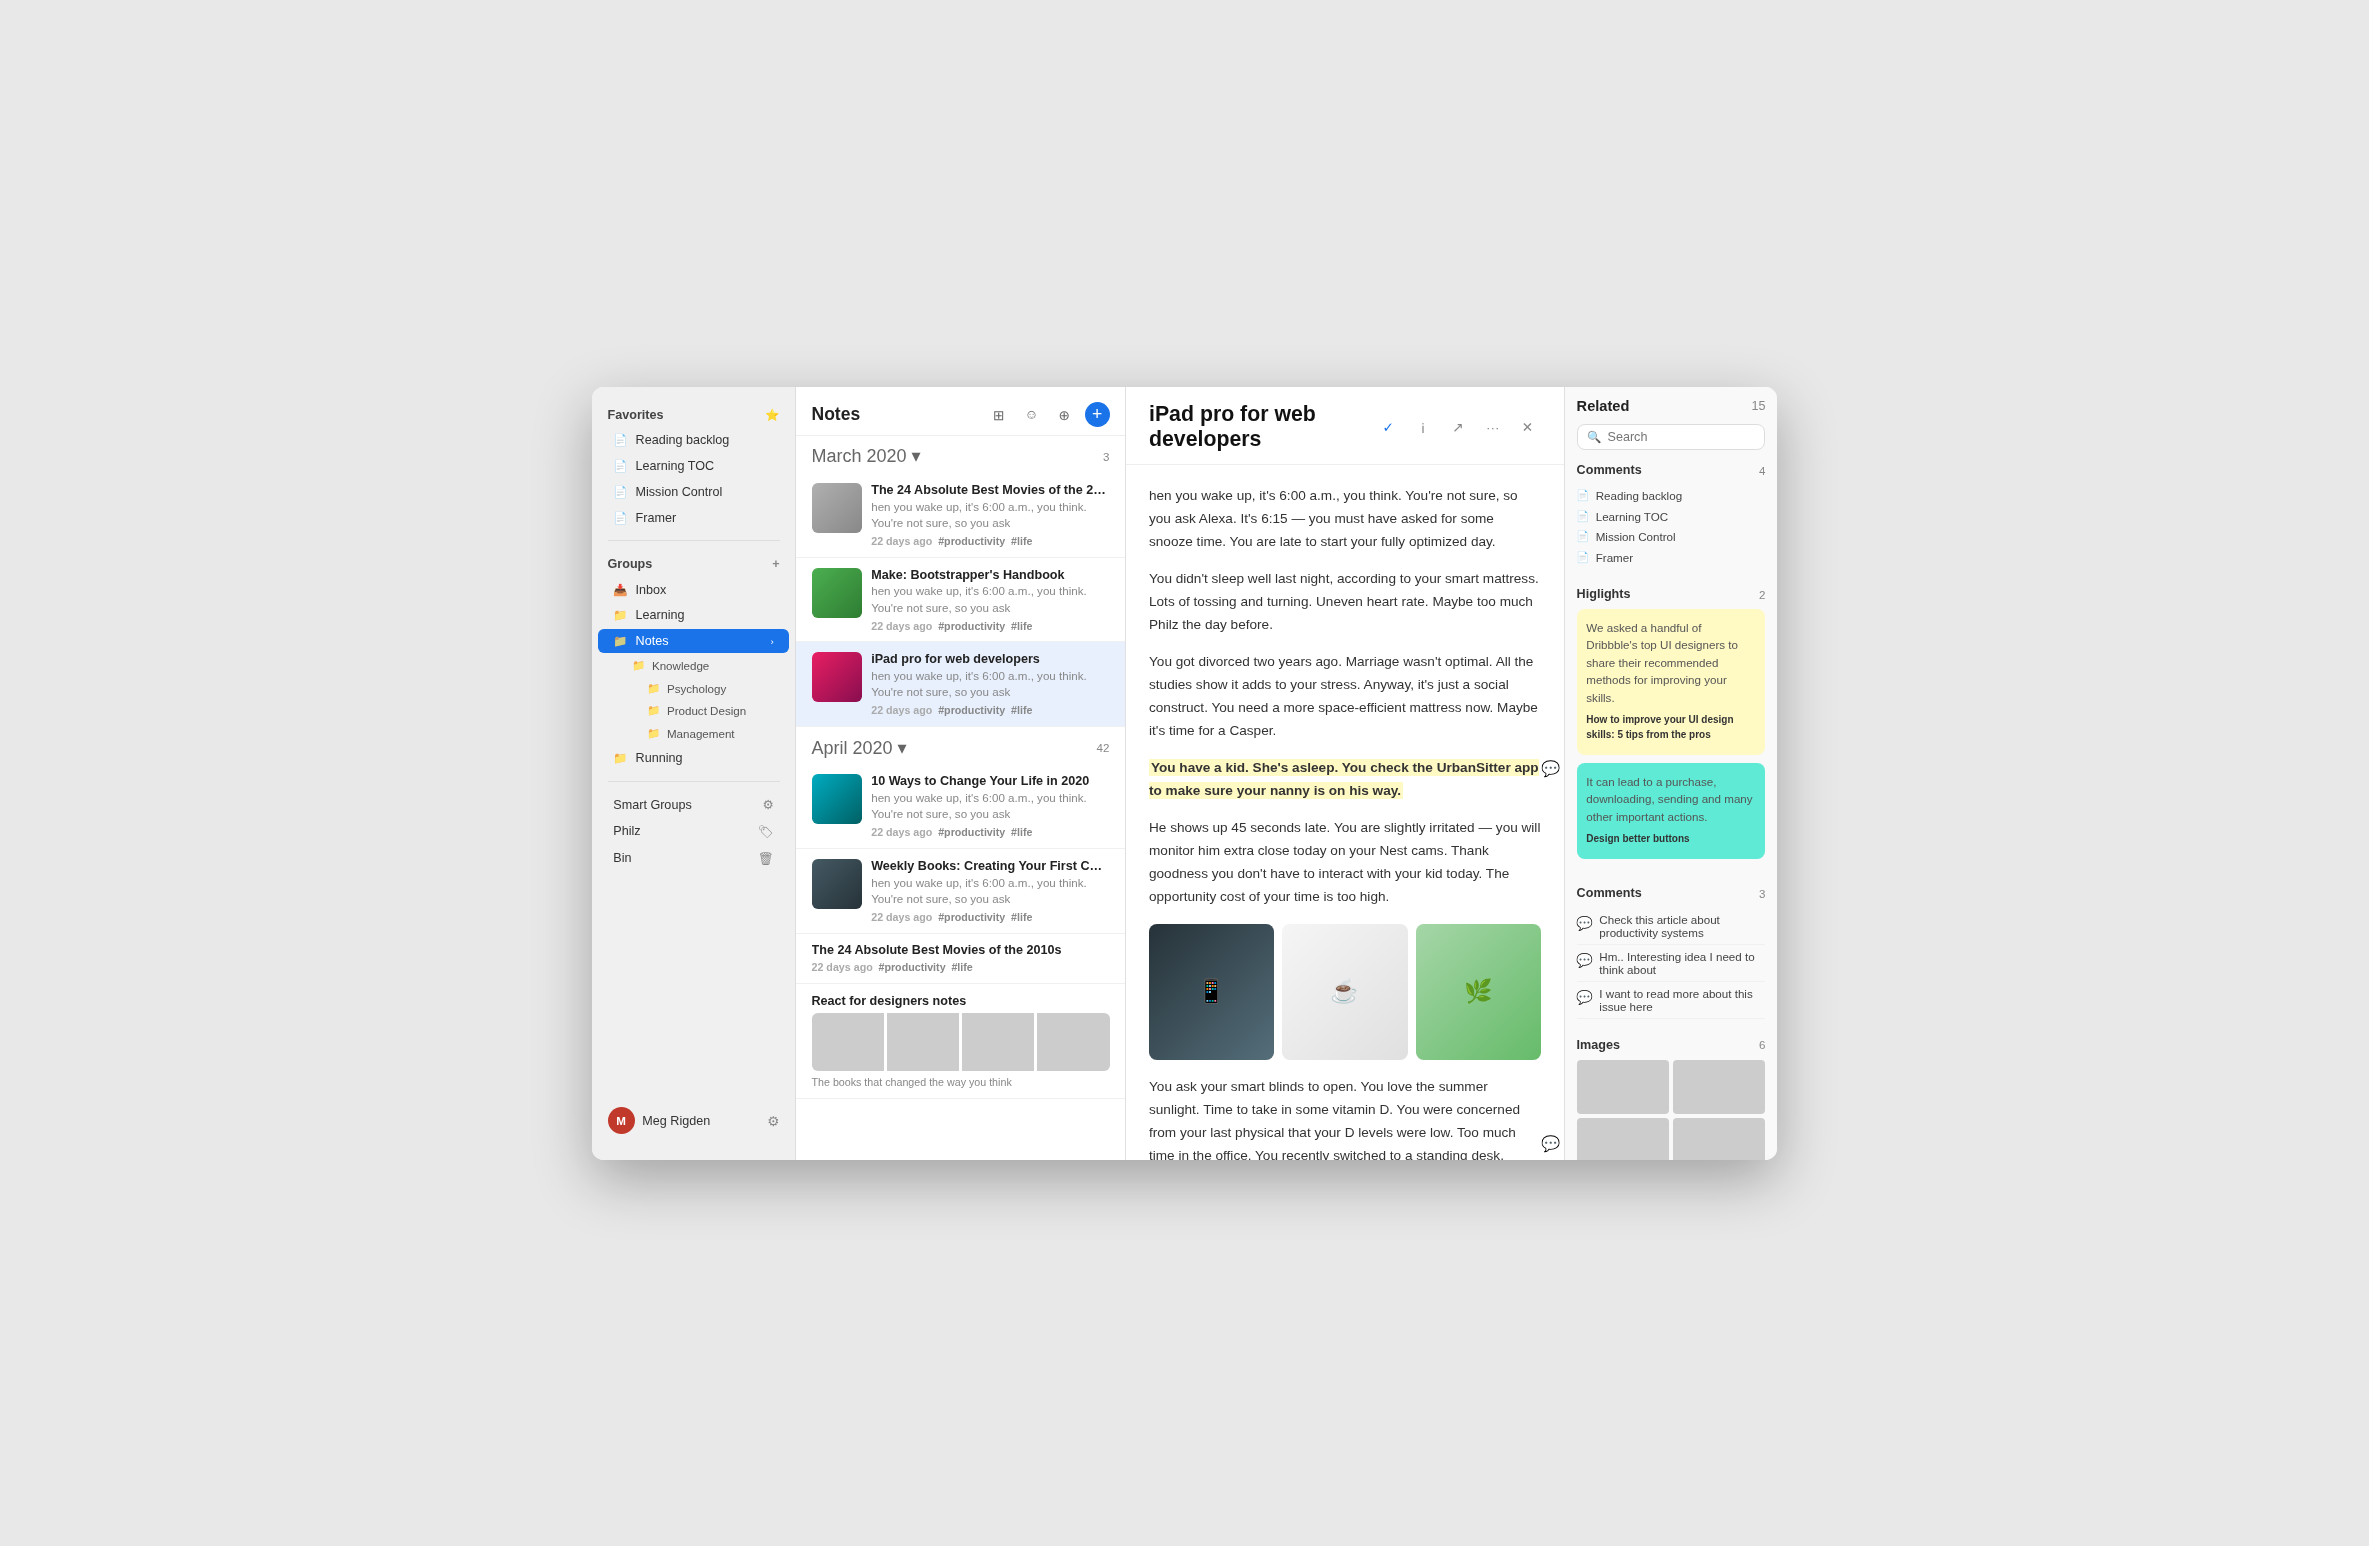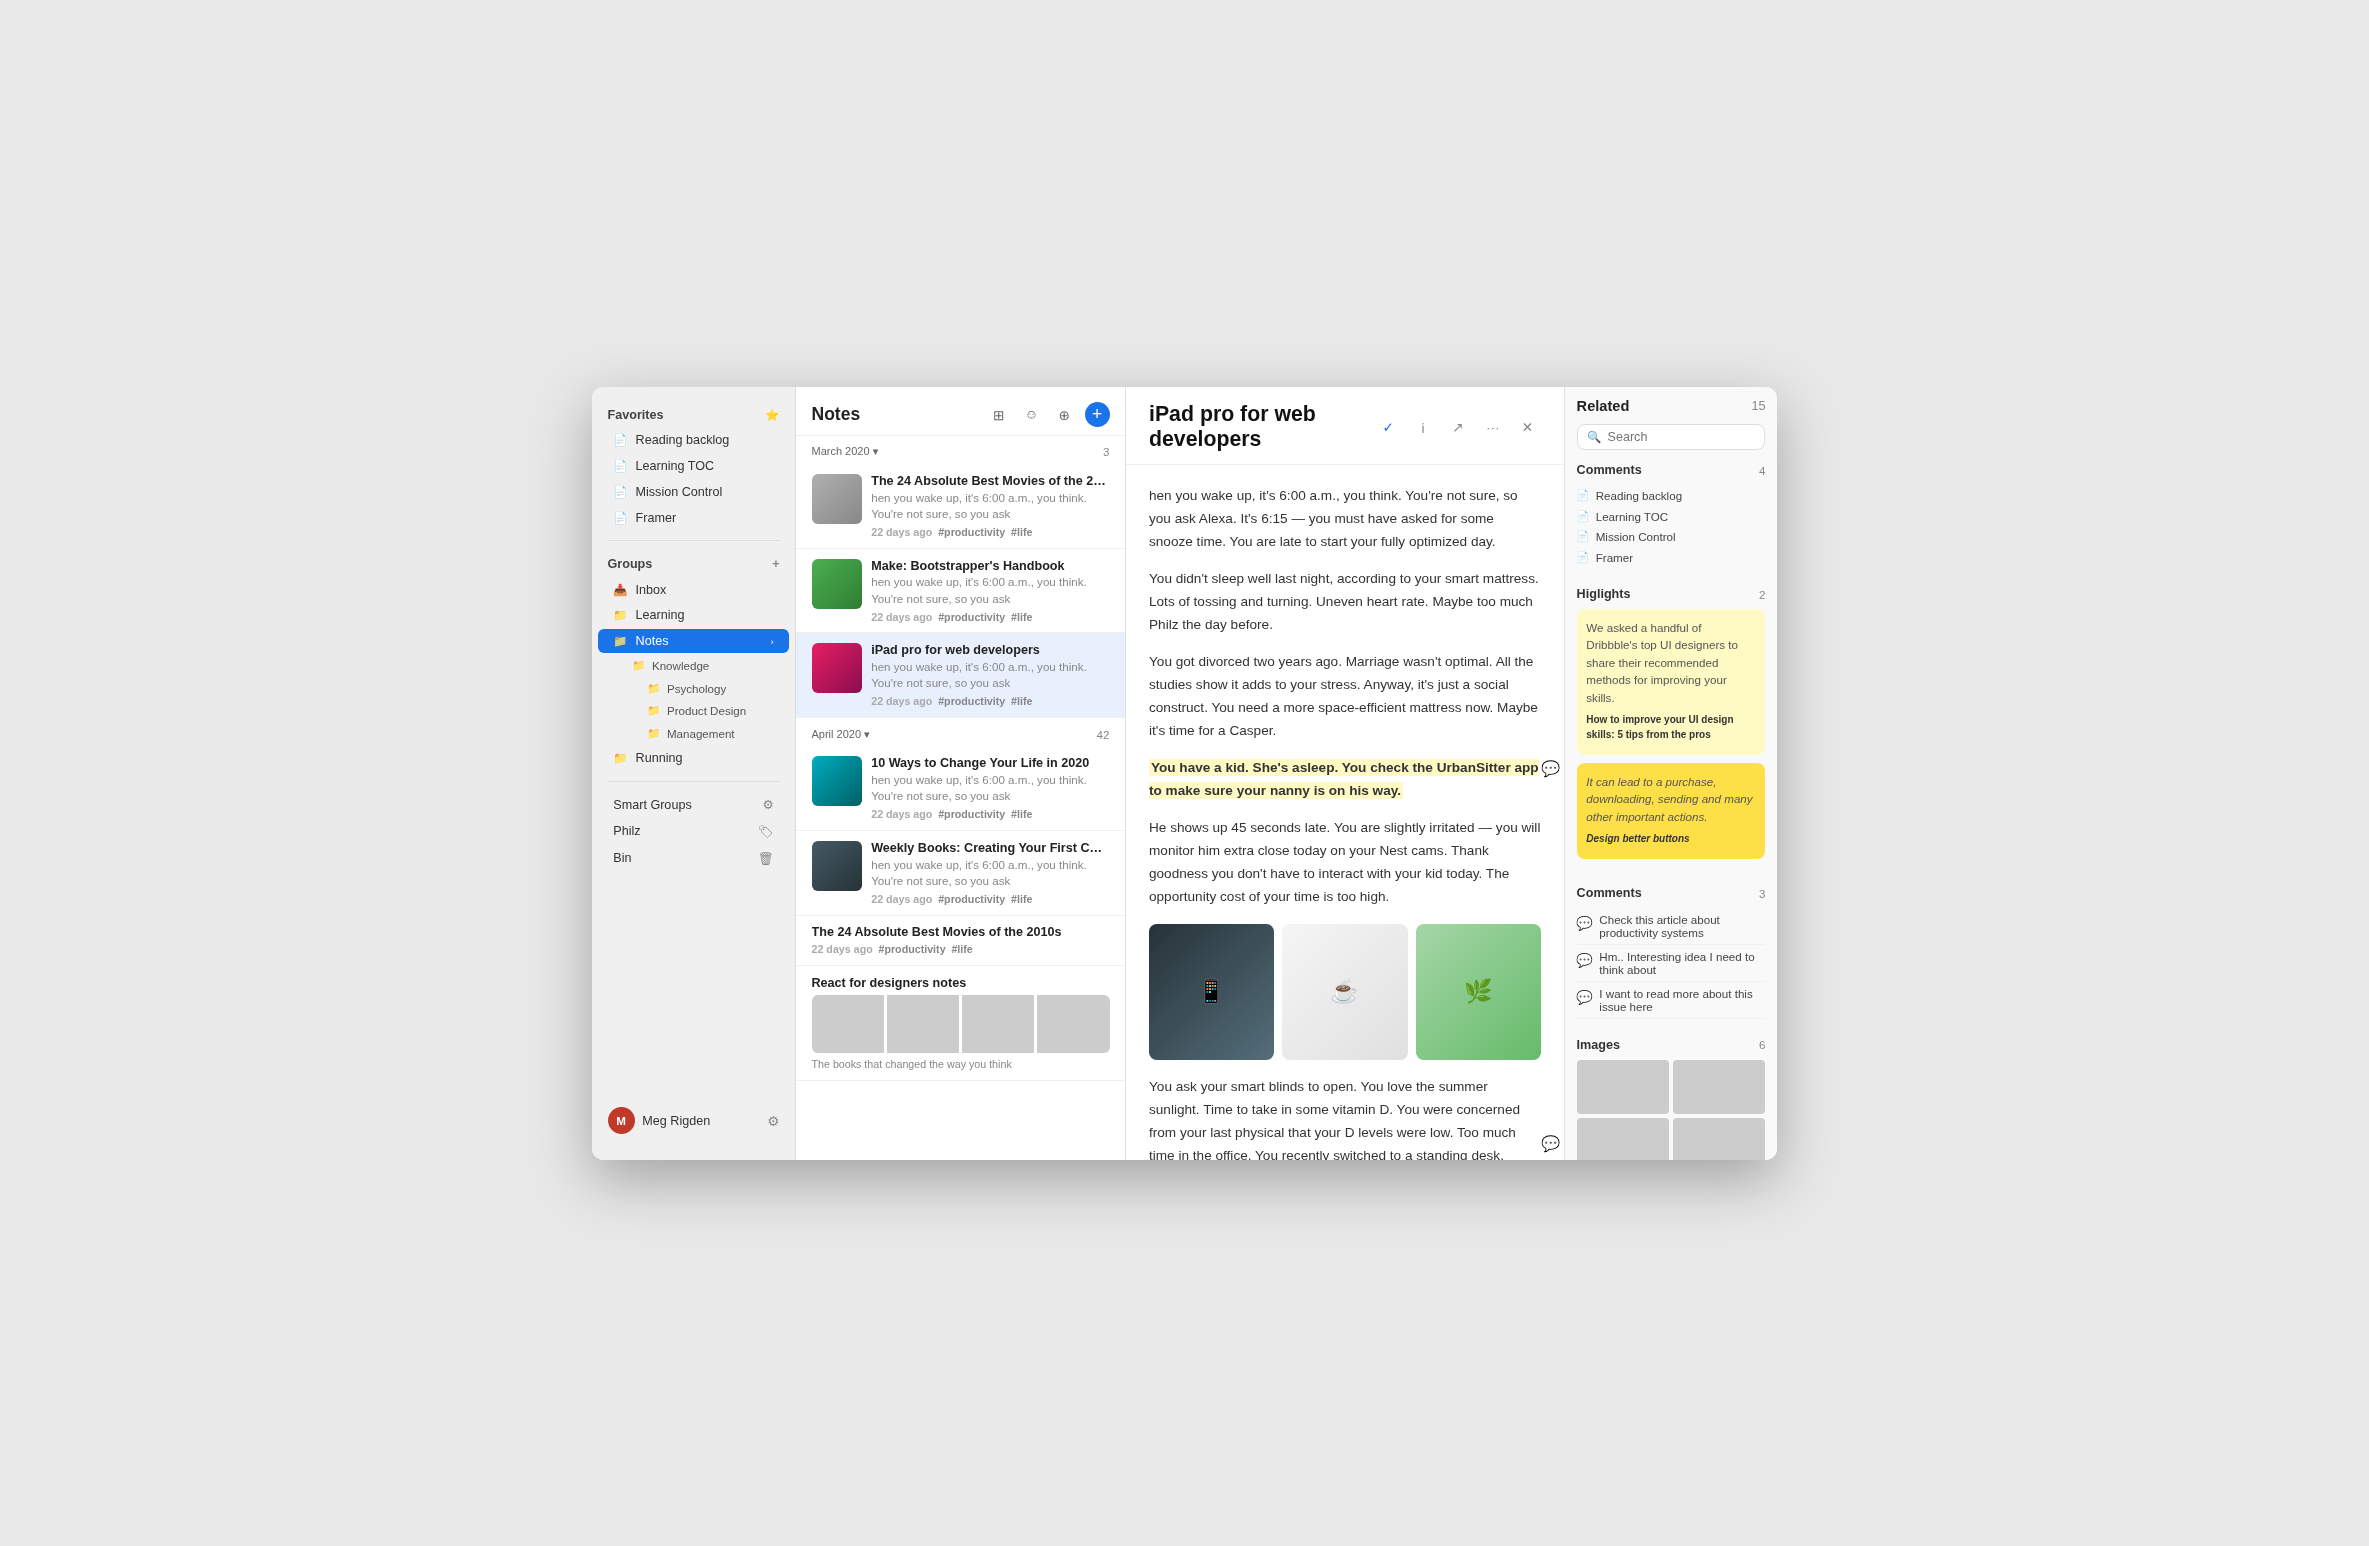--- a/index.html
+++ b/index.html
@@ -143,21 +143,21 @@
       font-weight: 300;
     }
     .notes-scroll { overflow-y: auto; flex: 1; }
     .date-group-header {
       display: flex;
       align-items: center;
       justify-content: space-between;
       padding: 9.7px 15.5px 5.8px;
     }
     .date-group-label {
-      font-size: 11px;
+      font-size: 18px;
       color: #666;
       cursor: pointer;
     }
     .date-group-count {
       font-size: 11.6px;
       color: #888;
     }
     .note-card {
       display: flex;
       padding: 9.7px 15.5px;
@@ -358,21 +358,21 @@
     .rp-doc-icon { font-size: 10.7px; color: #aaa; }
     .rp-divider { height: 1px; background: #e0e0e0; margin: 9.7px 0; }
     .highlight-card {
       border-radius: 7.8px;
       padding: 9.7px;
       margin-bottom: 7.8px;
       font-size: 11.6px;
       line-height: 1.5;
     }
     .highlight-card.yellow { background: #fff9c4; color: #555; }
-    .highlight-card.teal { background: #fde047; color: #555; font-style: italic; }
+    .highlight-card.teal { background: #5eead4; color: #555; }
     .highlight-card-title {
       font-size: 10px;
       font-weight: 600;
       color: #333;
       margin: 5.8px 0 3.9px;
     }
     .comment-item {
       display: flex;
       align-items: flex-start;
       gap: 5.8px;

